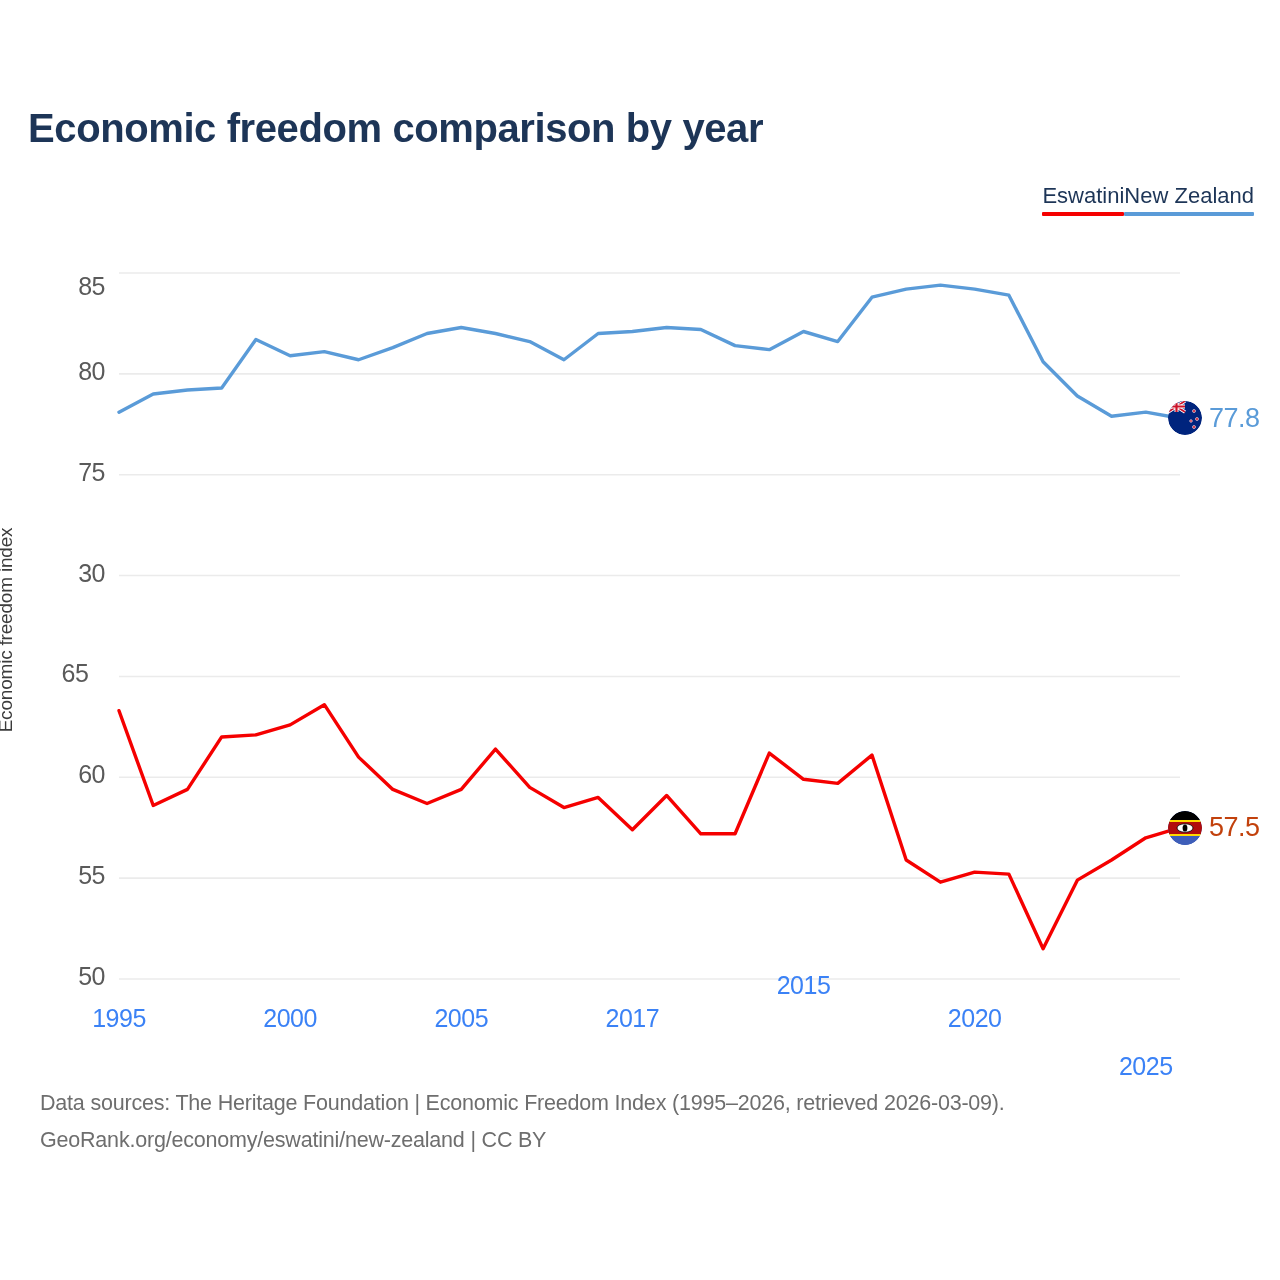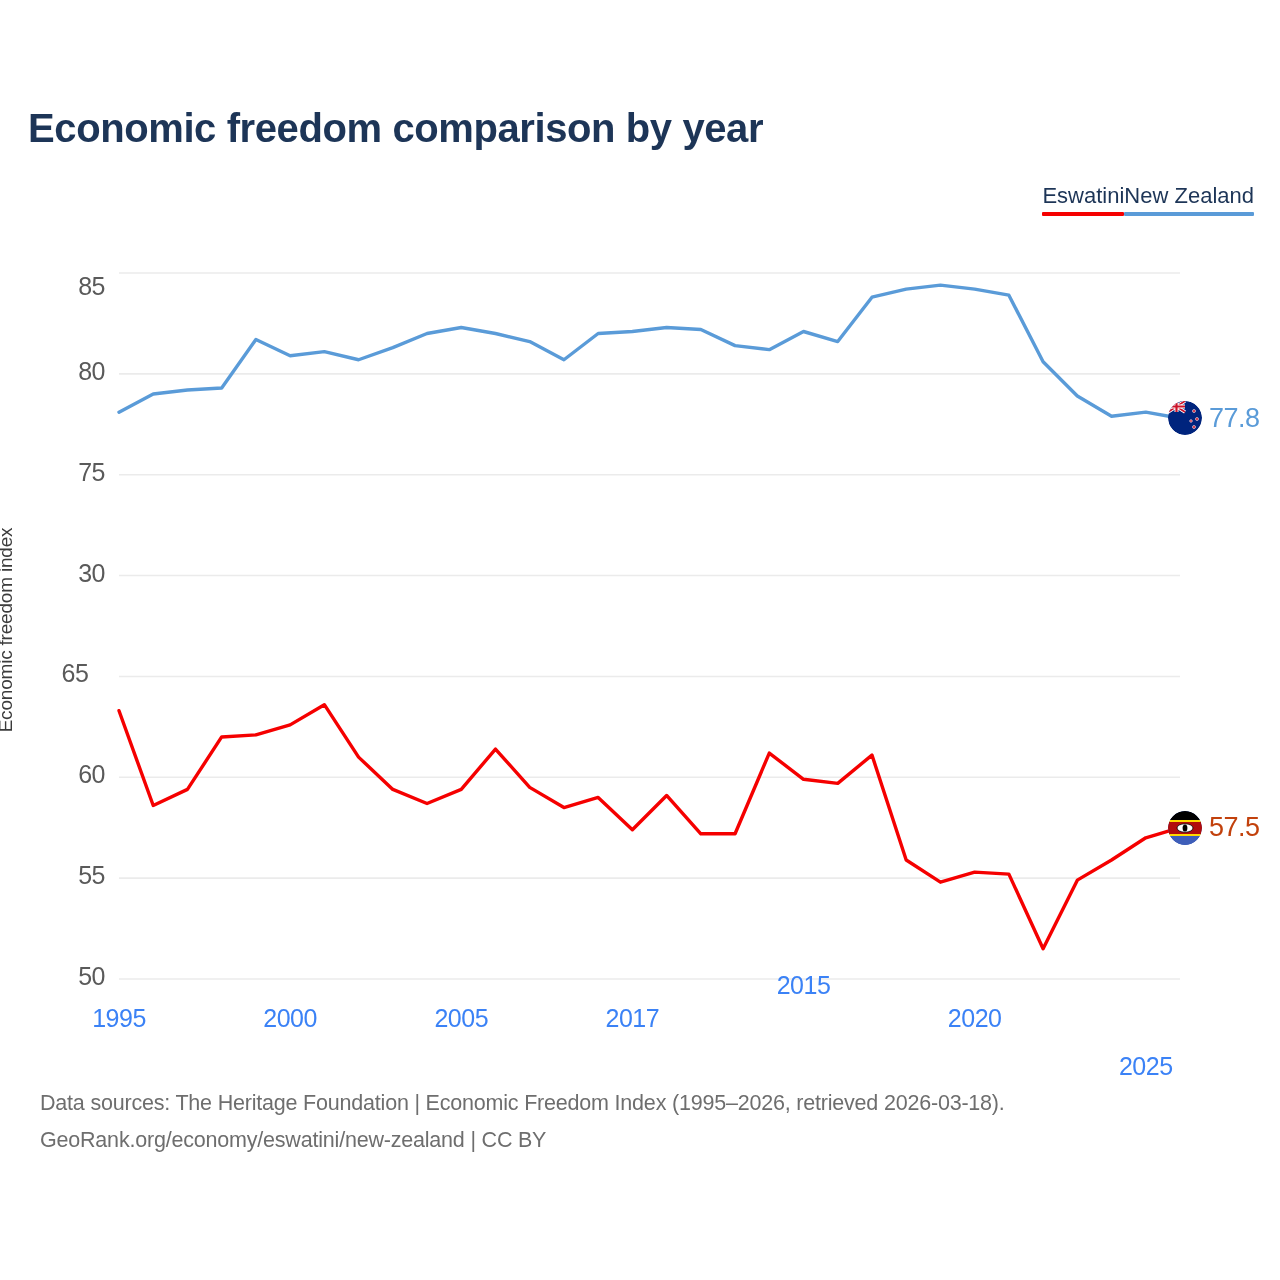--- a/index.html
+++ b/index.html
@@ -246,17 +246,17 @@
             <ellipse cx="17" cy="17" rx="2.4" ry="3.6" fill="#000000"></ellipse>
           </g>
         </svg>
       </span>
       <span class="end-value" style="color:#c2410c">57.5</span>
     </div>
 
   </div>
 
   <div class="footer">
-    <div>Data sources: The Heritage Foundation | Economic Freedom Index (1995–2026, retrieved 2026-03-18).</div>
+    <div>Data sources: The Heritage Foundation | Economic Freedom Index (1995–2026, retrieved 2026-03-09).</div>
     <div>GeoRank.org/economy/eswatini/new-zealand | CC BY</div>
   </div>
 
 </div>
 
 </body></html>

